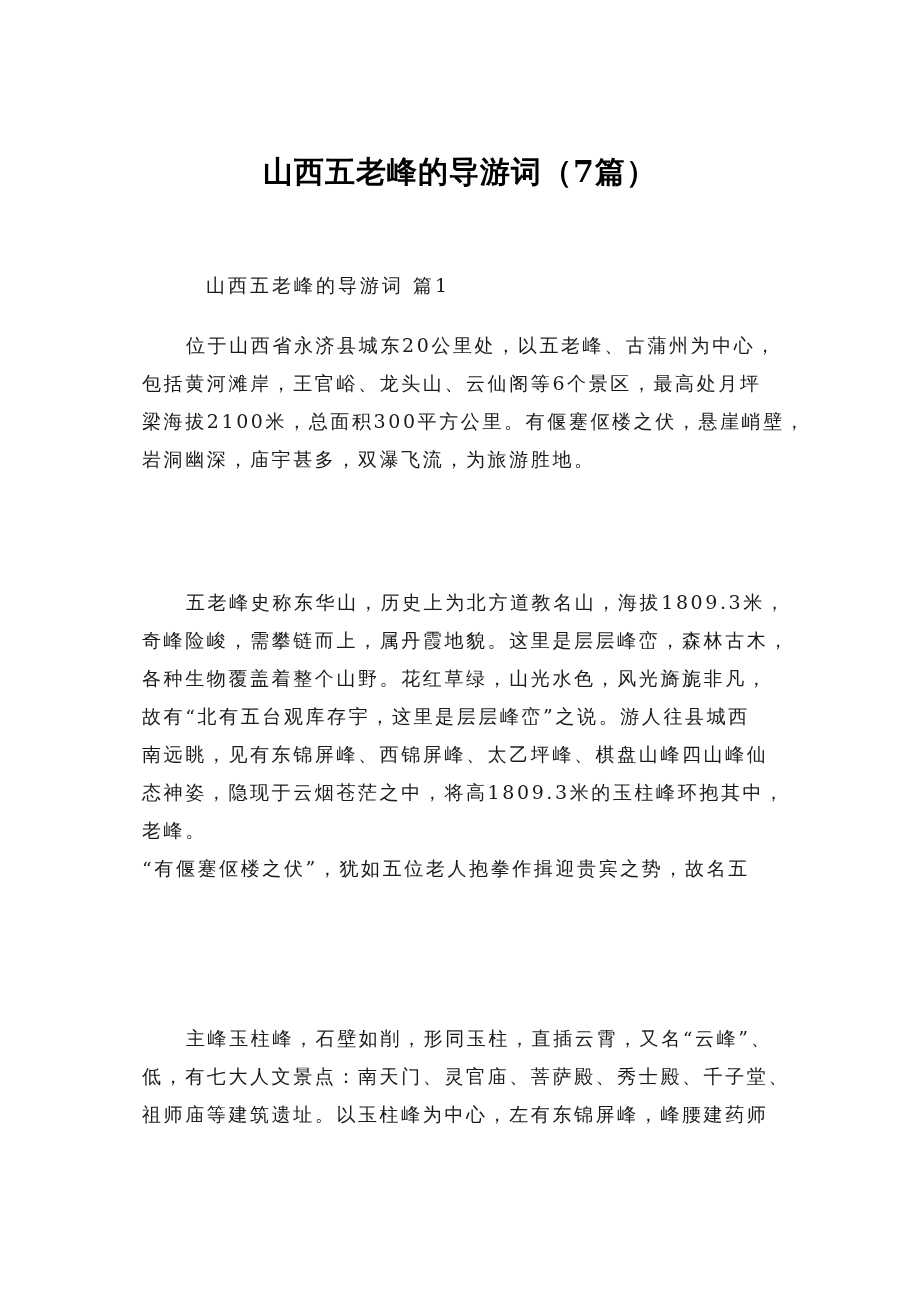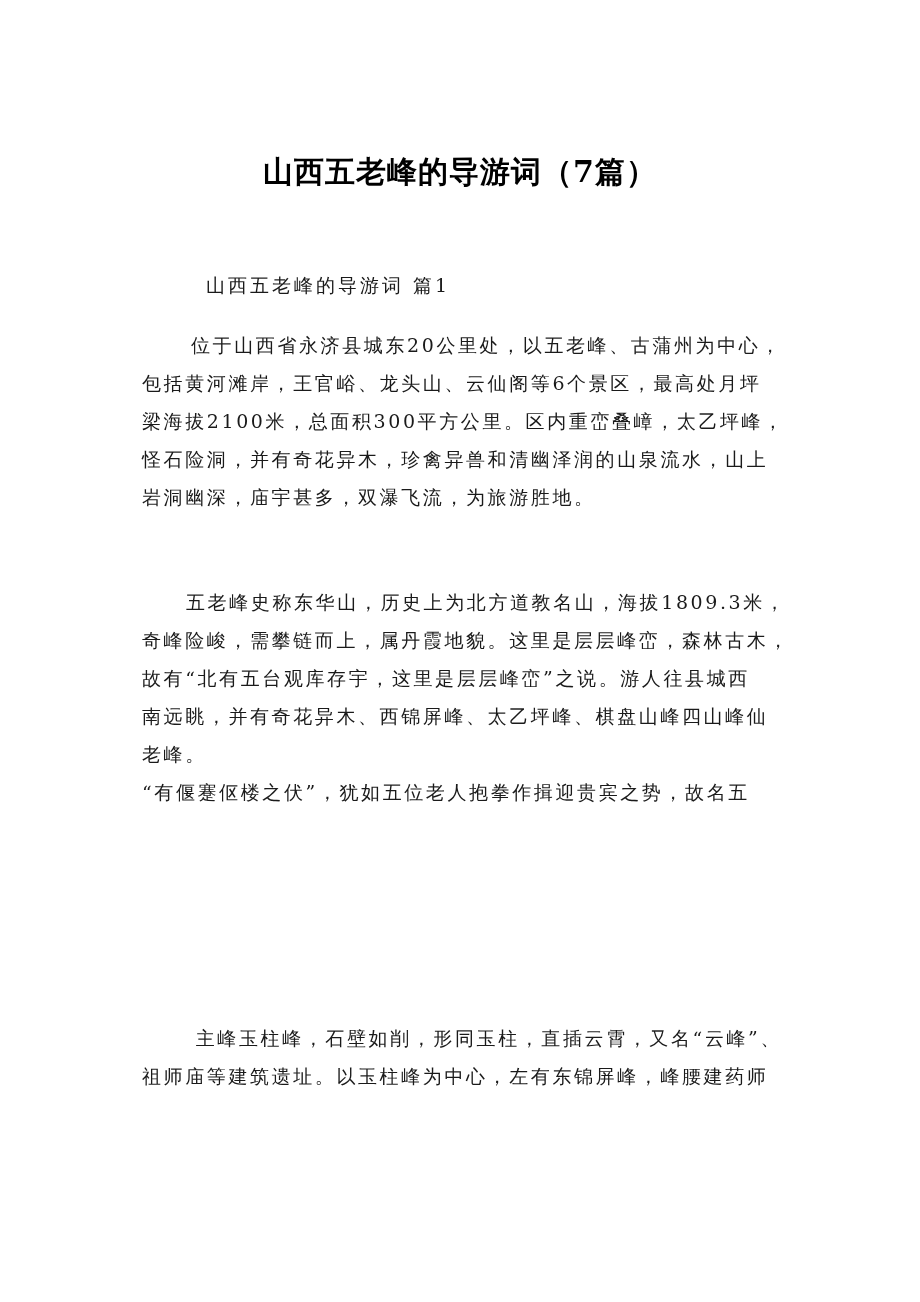--- a/index.html
+++ b/index.html
@@ -5,43 +5,45 @@
   html, body { margin: 0; padding: 0; background: #ffffff; }
   body { width: 920px; height: 1302px; position: relative; overflow: hidden;
          font-family: "DejaVu Serif", "Liberation Serif", serif; color: #1a1a1a; }
   .page { position: absolute; left: 0; top: 0; width: 920px; height: 1012px; background: #fff; }
   .title { position: absolute; top: 152px; left: 0; width: 920px; text-align: center;
            font-size: 30px; font-weight: bold; letter-spacing: 1px; color: #000; line-height: 40px; }
   .subtitle { position: absolute; top: 206px; left: 142px; font-size: 19px; letter-spacing: 3px; line-height: 30px; }
   .section-heading { position: absolute; top: 270px; left: 186px; font-size: 19px; letter-spacing: 3px; line-height: 30px; margin-left: 20px; }
   .para { position: absolute; left: 142px; width: 640px; font-size: 19px; letter-spacing: 2.6px; }
   .para .line { display: block; height: 38px; line-height: 38px; white-space: nowrap; }
-  .para .line.indent { padding-left: 44px; text-align: right; }
+  .para .line.indent { padding-left: 44px; }
 </style>
 </head>
 <body>
 
 <div class="page">
   <div class="title">山西五老峰的导游词（7篇）</div>
   <div class="section-heading">山西五老峰的导游词 篇1</div>
 
   <div class="para" style="top:326px;">
     <span class="line indent">位于山西省永济县城东20公里处，以五老峰、古蒲州为中心，</span>
     <span class="line">包括黄河滩岸，王官峪、龙头山、云仙阁等6个景区，最高处月坪</span>
-    <span class="line">梁海拔2100米，总面积300平方公里。区内重峦叠嶂，太乙坪峰，</span>
-    <span class="line">怪石险洞，并有奇花异木，珍禽异兽和清幽泽润的山泉流水，山上</span>
+    <span class="line">梁海拔2100米，总面积300平方公里。有偃蹇伛楼之伏，悬崖峭壁，</span>
     <span class="line">岩洞幽深，庙宇甚多，双瀑飞流，为旅游胜地。</span>
   </div>
 
   <div class="para" style="top:583px;">
     <span class="line indent">五老峰史称东华山，历史上为北方道教名山，海拔1809.3米，</span>
     <span class="line">奇峰险峻，需攀链而上，属丹霞地貌。这里是层层峰峦，森林古木，</span>
+    <span class="line">各种生物覆盖着整个山野。花红草绿，山光水色，风光旖旎非凡，</span>
     <span class="line">故有“北有五台观库存宇，这里是层层峰峦”之说。游人往县城西</span>
-    <span class="line">南远眺，并有奇花异木、西锦屏峰、太乙坪峰、棋盘山峰四山峰仙</span>
+    <span class="line">南远眺，见有东锦屏峰、西锦屏峰、太乙坪峰、棋盘山峰四山峰仙</span>
+    <span class="line">态神姿，隐现于云烟苍茫之中，将高1809.3米的玉柱峰环抱其中，</span>
     <span class="line">老峰。</span>
     <span class="line">“有偃蹇伛楼之伏”，犹如五位老人抱拳作揖迎贵宾之势，故名五</span>
   </div>
 
   <div class="para" style="top:987px;margin-top:32px;">
     <span class="line indent">主峰玉柱峰，石壁如削，形同玉柱，直插云霄，又名“云峰”、</span>
+    <span class="line">低，有七大人文景点：南天门、灵官庙、菩萨殿、秀士殿、千子堂、</span>
     <span class="line">祖师庙等建筑遗址。以玉柱峰为中心，左有东锦屏峰，峰腰建药师</span>
   </div>
 </div>
 
 </body></html>

